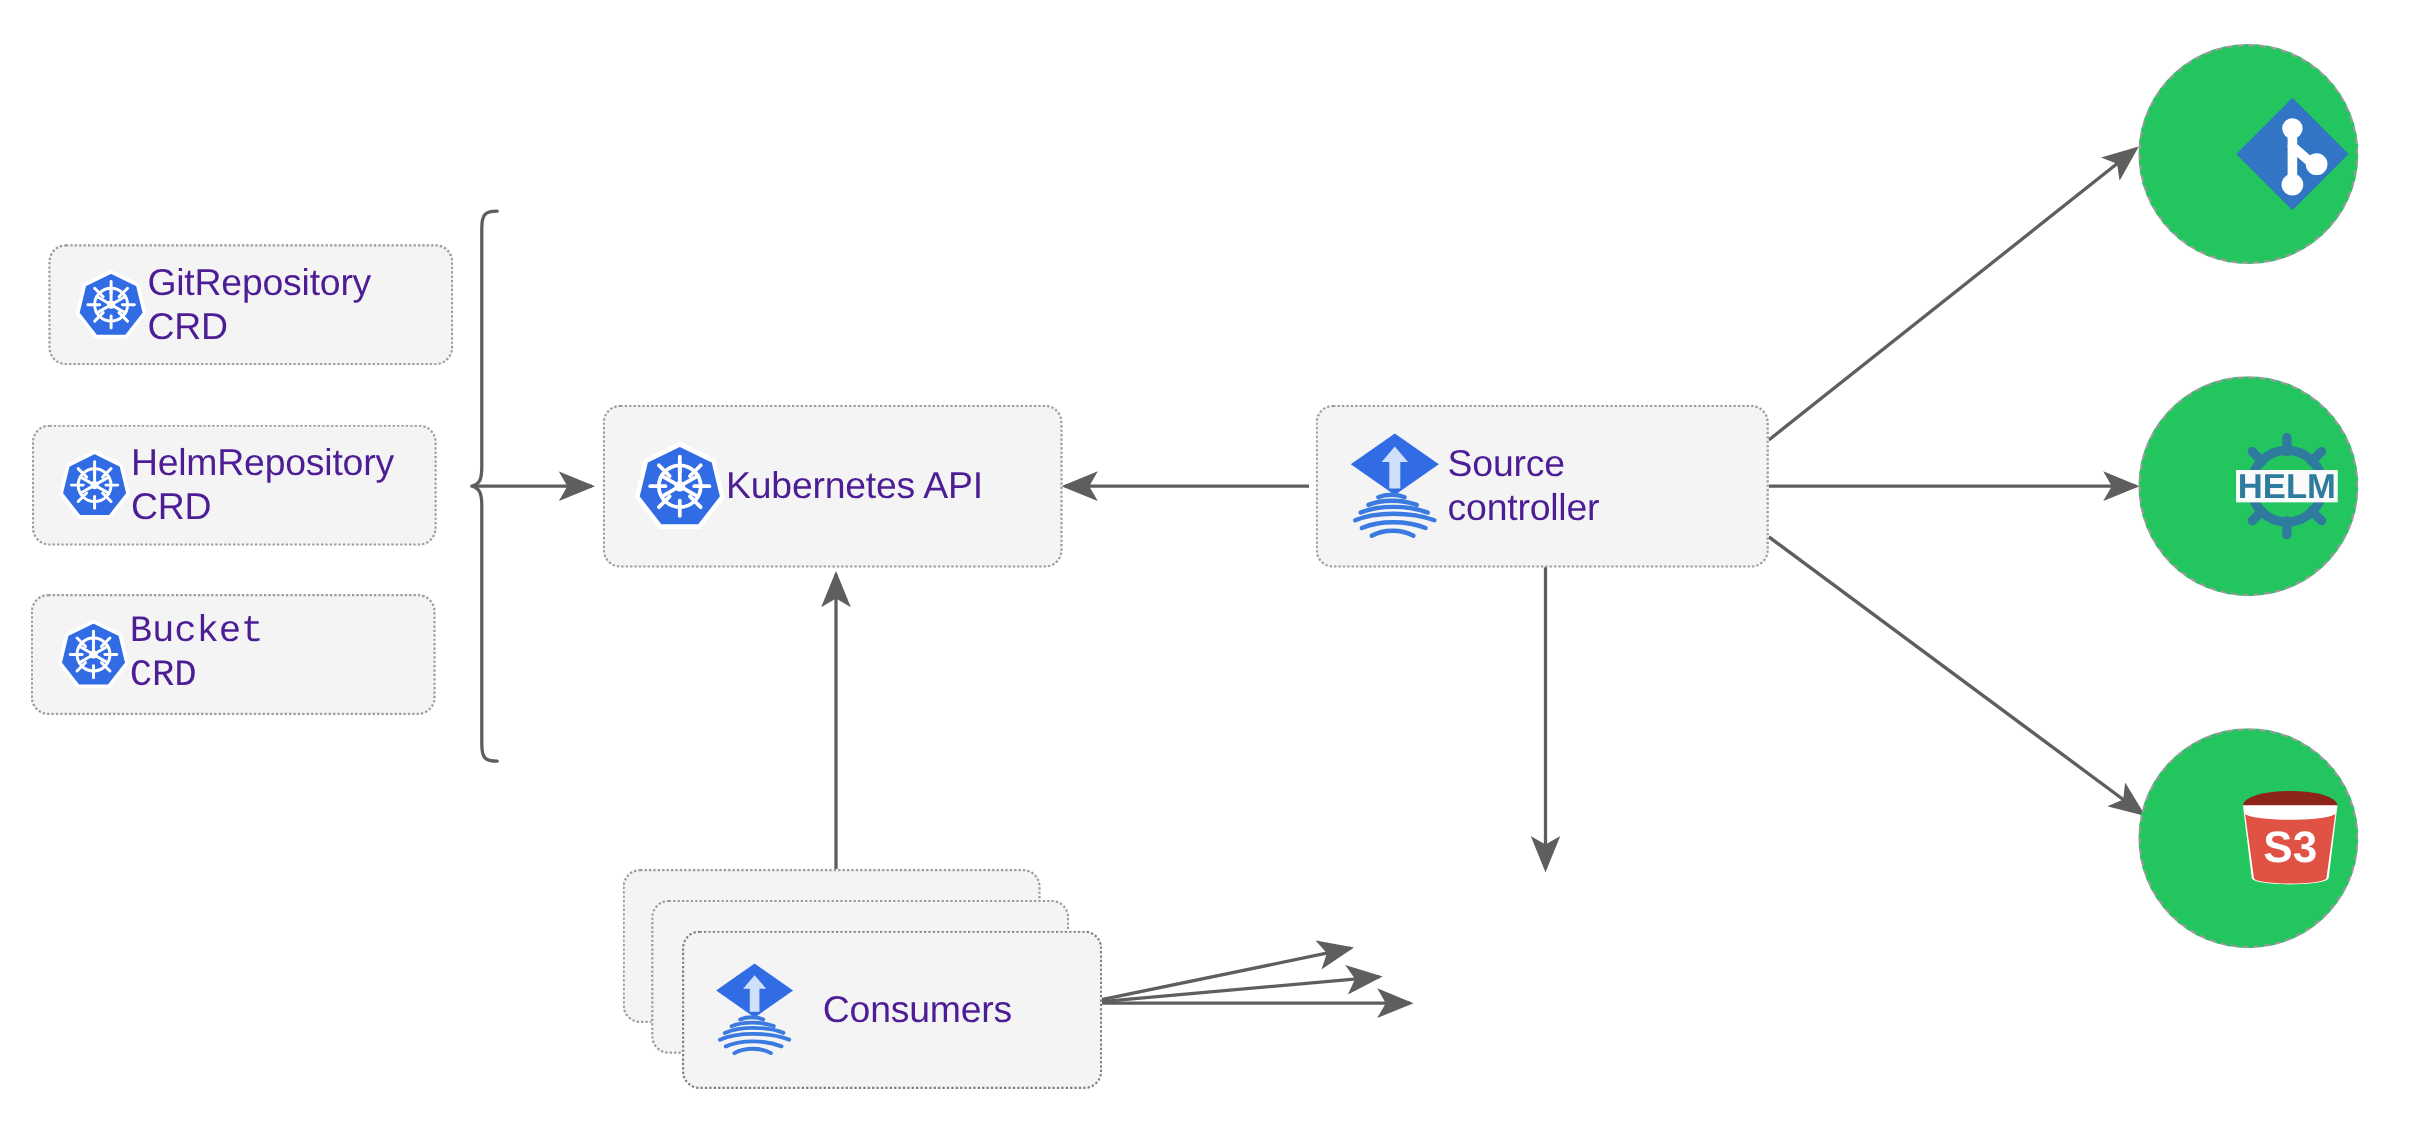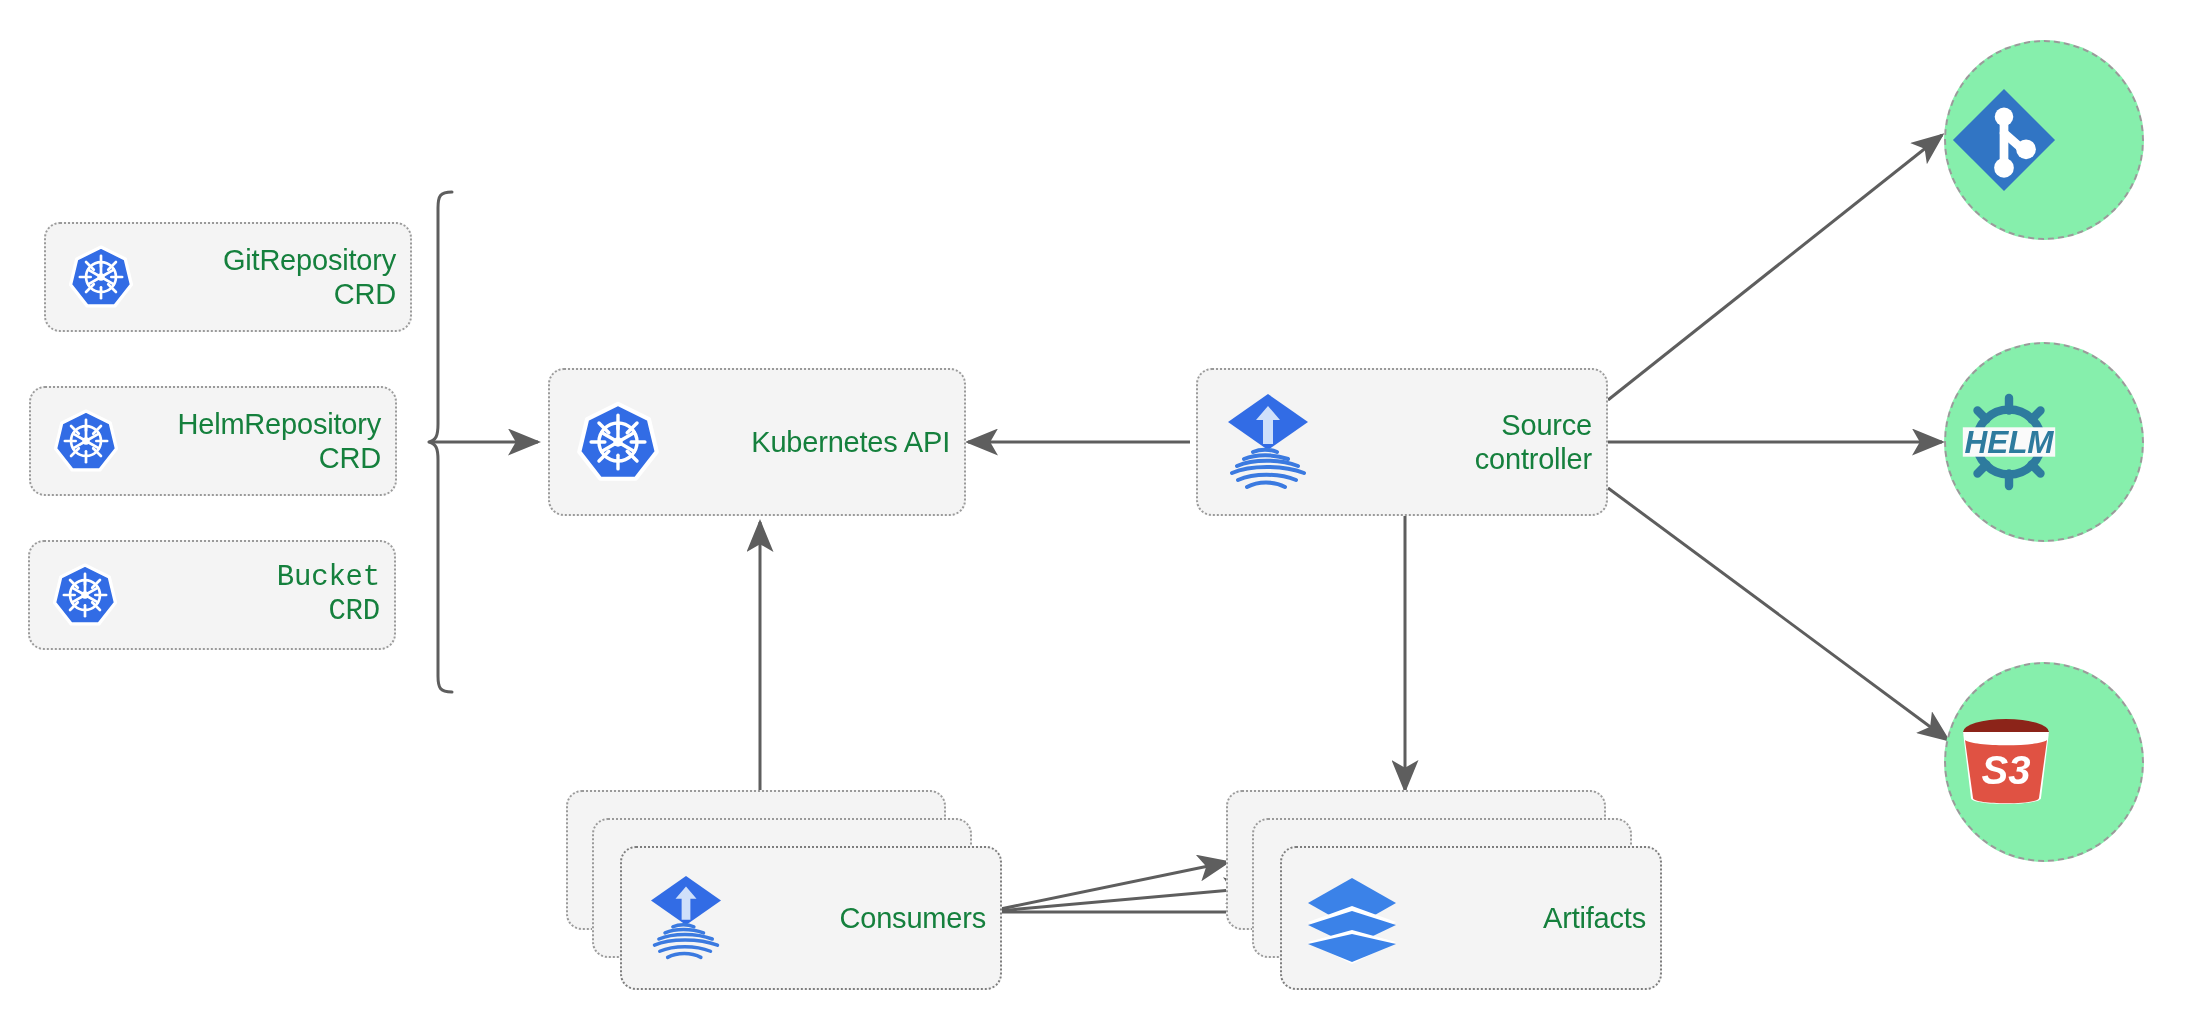--- a/index.html
+++ b/index.html
@@ -33,23 +33,23 @@
     background: #f4f4f4;
     border: 2.5px dotted #9a9a9a;
     border-radius: 16px;
     display: flex;
     flex-direction: row;
     align-items: center;
     justify-content: flex-start;
   }
   .node-label {
     flex: 1 1 auto;
-    text-align: right;
-    color: #15803d;
-    font-size: 29px;
+    text-align: left;
+    color: #4c1d95;
+    font-size: 34px;
     line-height: 1.18;
     letter-spacing: -0.2px;
     white-space: pre-line;
     padding-right: 14px;
   }
   .node-icon {
     flex: 0 0 auto;
     display: block;
   }
 
@@ -75,25 +75,24 @@
     align-items: center;
     z-index: 3;
   }
 
   
   .circle-node {
     position: absolute;
     box-sizing: border-box;
     border: 2.5px dashed #9a9a9a;
     border-radius: 50%;
-    background: #86efac;
+    background: #22c55e;
     display: flex;
     align-items: center;
-    justify-content: flex-start;
-    font-style: italic;
+    justify-content: flex-end;
   }
 </style>
 </head>
 <body>
 
 <div id="canvas">
 
   <svg id="edges" viewBox="0 0 2196 1030" xmlns="http://www.w3.org/2000/svg">
     <defs>
       <marker id="arrowhead" markerWidth="11" markerHeight="9" refX="10" refY="4.5" orient="auto" markerUnits="strokeWidth">
@@ -273,36 +272,20 @@
             <path d="M12,85 C30,77 63,77 84,85"></path>
             <path d="M18,92 C34,85 59,85 76,92"></path>
             <path d="M27,99 C38,93 54,93 65,99"></path>
           </g>
         </svg>
       </span>
       <span class="node-label">Consumers</span>
     </div>
   </div>
 
-  <div class="stack" style="left:1226px; top:790px; width:440px; height:202px;">
-    <div class="layer" style="left:0px; top:0px; width:380px; height:140px; z-index:1;"></div>
-    <div class="layer" style="left:26px; top:28px; width:380px; height:140px; z-index:2;"></div>
-    <div class="front" style="left:54px; top:56px; width:382px; height:144px;">
-      <span class="node-icon">
-        <svg width="96" height="96" viewBox="0 0 96 96" style="margin-left:22px;display:block;">
-          <polygon points="48,8 92,33 48,58 4,33" fill="#3b82e8"></polygon>
-          <polygon points="48,36 92,52 48,78 4,52" fill="#ffffff"></polygon>
-          <polygon points="48,41 92,55 48,76 4,55" fill="#3b82e8"></polygon>
-          <polygon points="48,60 92,72 48,94 4,72" fill="#ffffff"></polygon>
-          <polygon points="48,64 92,74 48,92 4,74" fill="#3b82e8"></polygon>
-        </svg>
-      </span>
-      <span class="node-label">Artifacts</span>
-    </div>
-  </div>
 
   <div class="circle-node" style="left:1944px; top:40px; width:200px; height:200px;">
     <span>
       <svg width="116" height="116" viewBox="0 0 100 100" style="display:block;">
         <polygon points="50,6 94,50 50,94 6,50" fill="#3175c4"></polygon>
         <g stroke="#ffffff" stroke-width="7.5" fill="none" stroke-linecap="round">
           <line x1="50" y1="28" x2="50" y2="74"></line>
           <line x1="50" y1="44" x2="66" y2="58"></line>
         </g>
         <circle cx="50" cy="30" r="8" fill="#ffffff"></circle>

